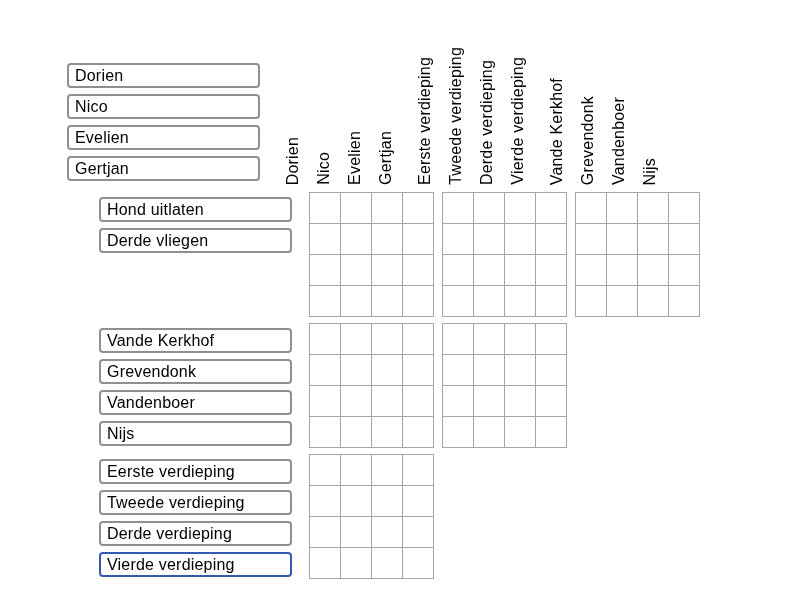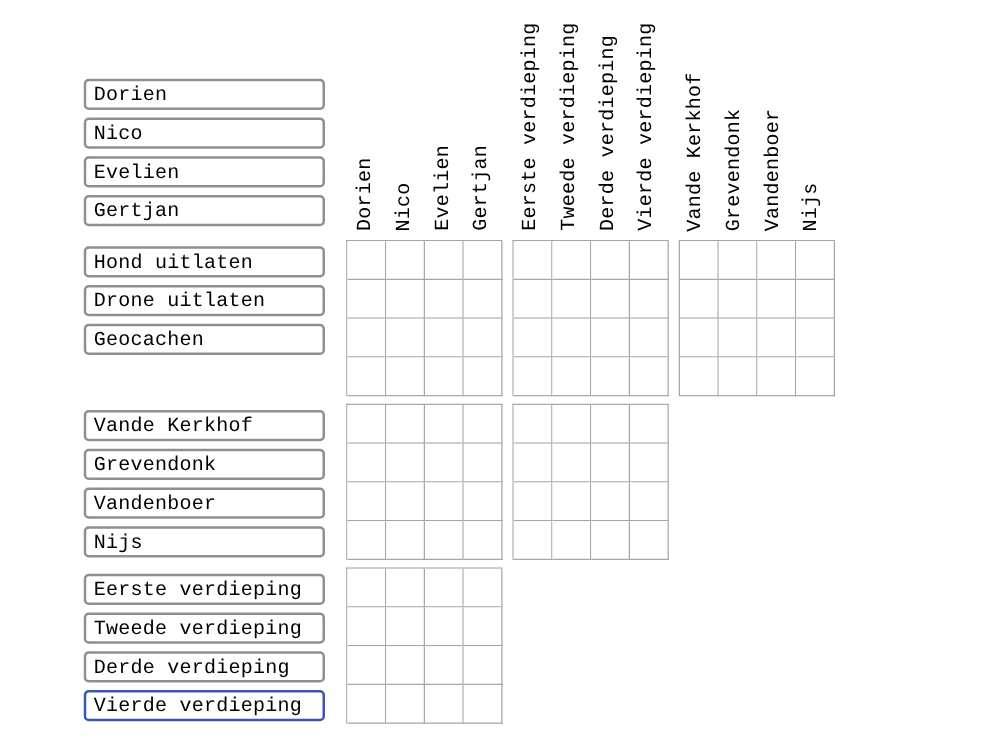--- a/index.html
+++ b/index.html
@@ -12,21 +12,20 @@
   * { margin: 0; padding: 0; box-sizing: border-box; }
   html, body { background: var(--bg); }
   body { font-family: "Liberation Sans", sans-serif; color: var(--text); }
 
   .stage {
     position: relative;
     width: 800px;
     height: 600px;
     background: var(--bg);
     overflow: hidden;
-    font-family: Liberation Mono, monospace;
   }
 
   
   .label-box {
     height: 25px;
     width: 193px;
     border: 2px solid var(--box-border);
     border-radius: 4px;
     background: var(--bg);
     display: flex;
@@ -76,21 +75,21 @@
   .hdr-cell span {
     writing-mode: vertical-rl;
     transform: rotate(180deg);
     white-space: nowrap;
     font-size: 16px;
     letter-spacing: 0.2px;
     line-height: 1.1;
   }
 
   
-  #bands { position: absolute; inset: 0; pointer-events: none; }
+  #bands { position: absolute; inset: 0; pointer-events: none; margin-left: 32px; }
   .band { position: absolute; left: 67px; pointer-events: auto; }
   .band-0 { top: 192px; }
   .band-1 { top: 323px; }
   .band-2 { top: 454px; }
   .band-labels {
     position: absolute;
     left: 0;
     top: 5px;
     display: flex;
     flex-direction: column;
@@ -170,22 +169,21 @@
         </div>
         <div class="hdr-cell">
           <span>Nijs</span>
         </div>
       </div>
     </div>
   <div id="bands">
       <div class="band band-0">
         <div class="band-labels">
           <div class="label-box">Hond uitlaten</div>
-          <div class="label-box">Drone uitlaten</div>
-          <div class="label-box">Geocachen</div>
+          <div class="label-box">Derde vliegen</div>
         </div>
         <div class="band-grids">
           <div class="grid">
             <div class="cell"></div>
             <div class="cell"></div>
             <div class="cell"></div>
             <div class="cell"></div>
             <div class="cell"></div>
             <div class="cell"></div>
             <div class="cell"></div>

